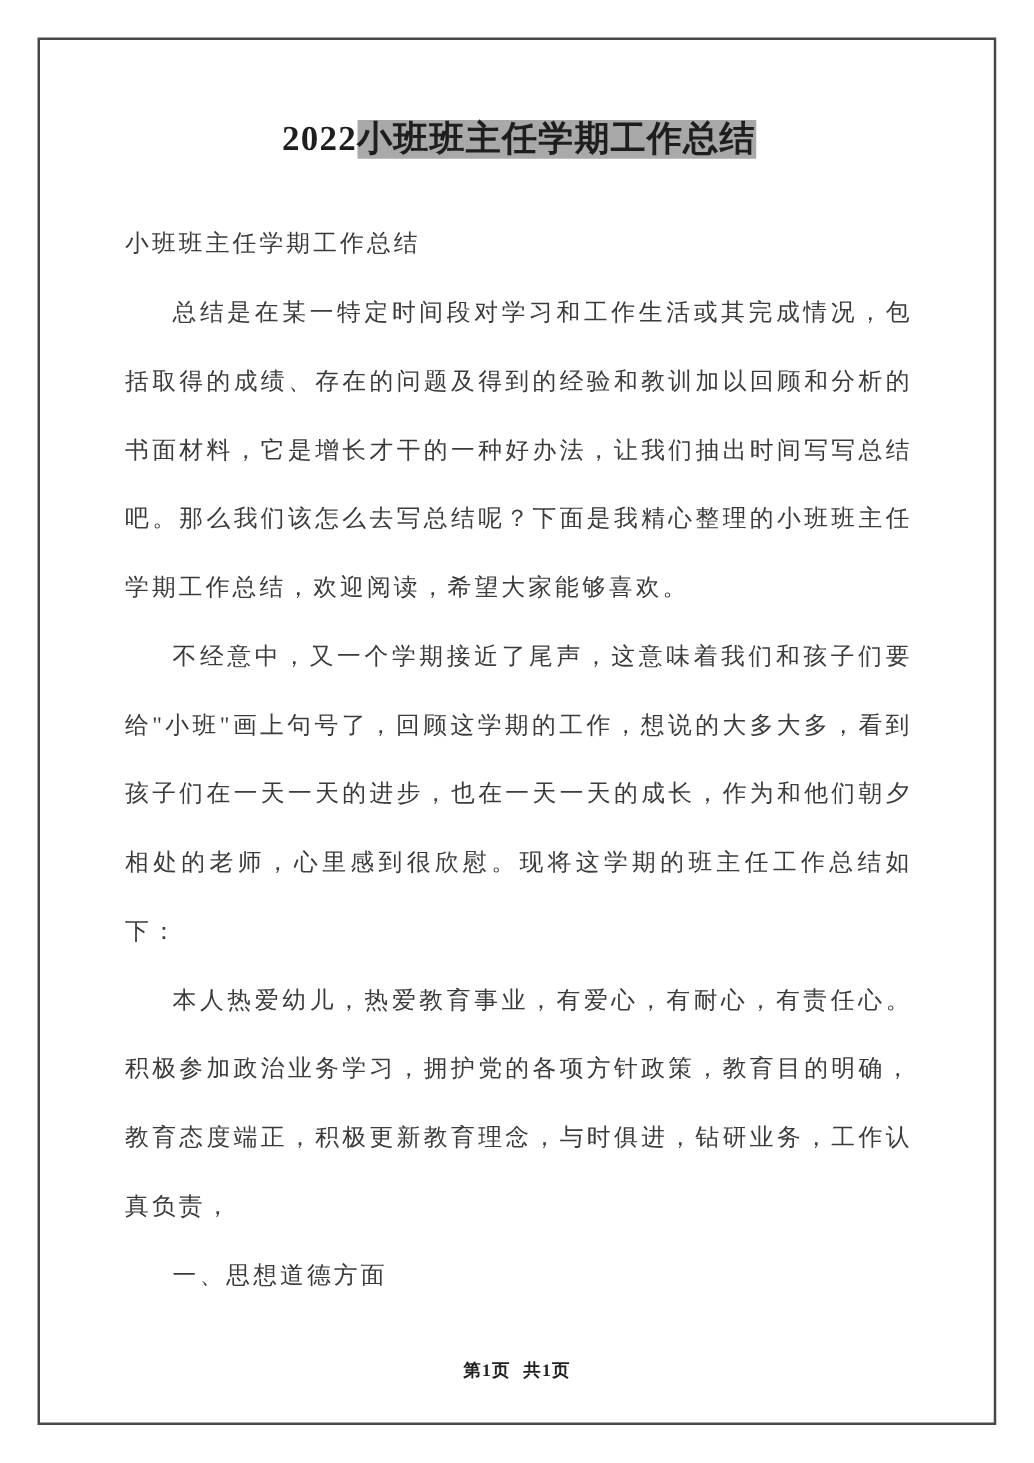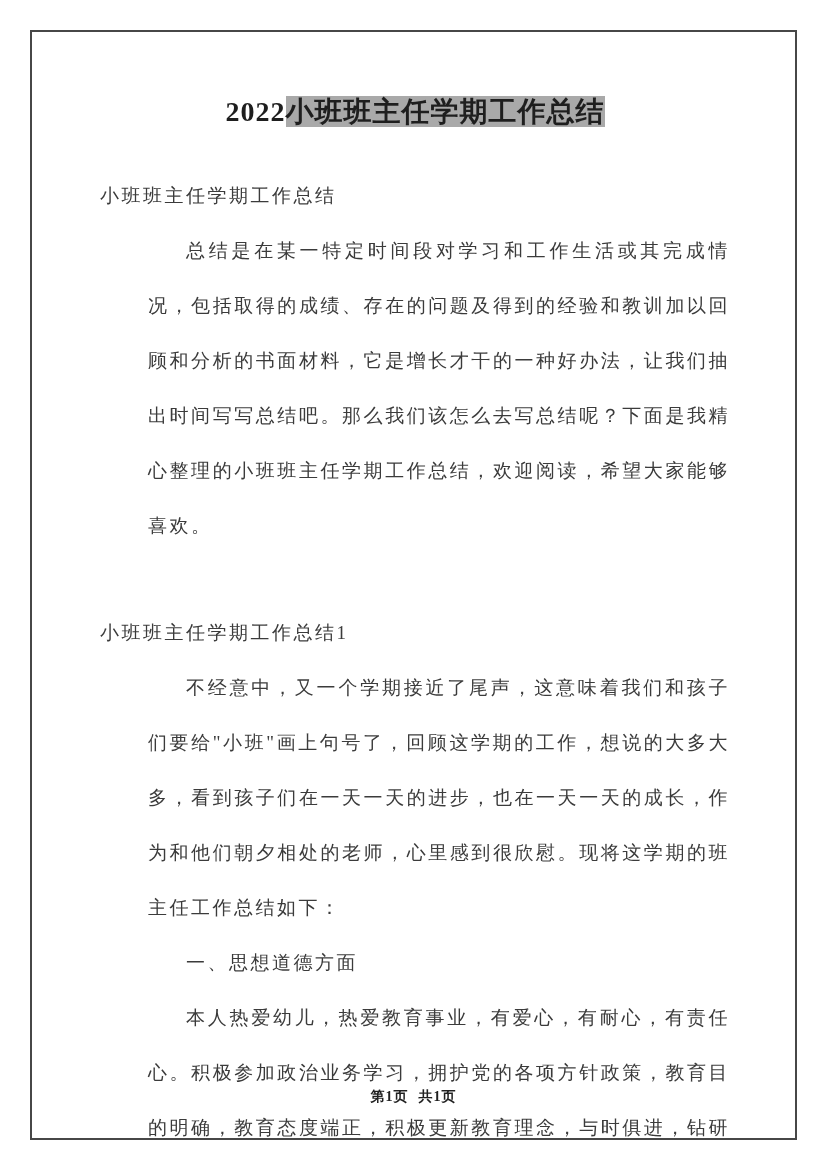--- a/index.html
+++ b/index.html
@@ -49,21 +49,21 @@
   .line, .para {
     font-size: 19px;
     line-height: 55px;
     letter-spacing: 2.5px;
     color: #3b3b3b;
   }
   .para {
     text-align: justify;
     text-justify: inter-ideograph;
   }
-  .indent { text-indent: 2em; margin-left: 48px; }
+  .indent { text-indent: 2em; }
   .spaced { margin-top: 52px; }
   .footer {
     position: absolute;
     left: 0;
     right: 0;
     bottom: 64px;
     text-align: center;
     font-size: 14px;
     font-weight: bold;
     color: #1f1f1f;
@@ -77,25 +77,24 @@
 <div class="page">
   <div class="page-border"></div>
 
   <div class="content">
     <h1 class="doc-title"><span>2022</span><span class="hl">小班班主任学期工作总结</span></h1>
 
     <p class="line">小班班主任学期工作总结</p>
 
     <p class="para indent">总结是在某一特定时间段对学习和工作生活或其完成情况，包括取得的成绩、存在的问题及得到的经验和教训加以回顾和分析的书面材料，它是增长才干的一种好办法，让我们抽出时间写写总结吧。那么我们该怎么去写总结呢？下面是我精心整理的小班班主任学期工作总结，欢迎阅读，希望大家能够喜欢。</p>
 
-    <p class="line spaced">小班班主任学期工作总结1</p>
 
     <p class="para indent">不经意中，又一个学期接近了尾声，这意味着我们和孩子们要给"小班"画上句号了，回顾这学期的工作，想说的大多大多，看到孩子们在一天一天的进步，也在一天一天的成长，作为和他们朝夕相处的老师，心里感到很欣慰。现将这学期的班主任工作总结如下：</p>
 
+    <p class="para indent">本人热爱幼儿，热爱教育事业，有爱心，有耐心，有责任心。积极参加政治业务学习，拥护党的各项方针政策，教育目的明确，教育态度端正，积极更新教育理念，与时俱进，钻研业务，工作认真负责，</p>
+
     <p class="para indent">一、思想道德方面</p>
-
-    <p class="para indent">本人热爱幼儿，热爱教育事业，有爱心，有耐心，有责任心。积极参加政治业务学习，拥护党的各项方针政策，教育目的明确，教育态度端正，积极更新教育理念，与时俱进，钻研业务，工作认真负责，</p>
   </div>
 
   <div class="footer">
     <span>第1页</span><span class="gap"></span><span>共1页</span>
   </div>
 </div>
 
 </body></html>

